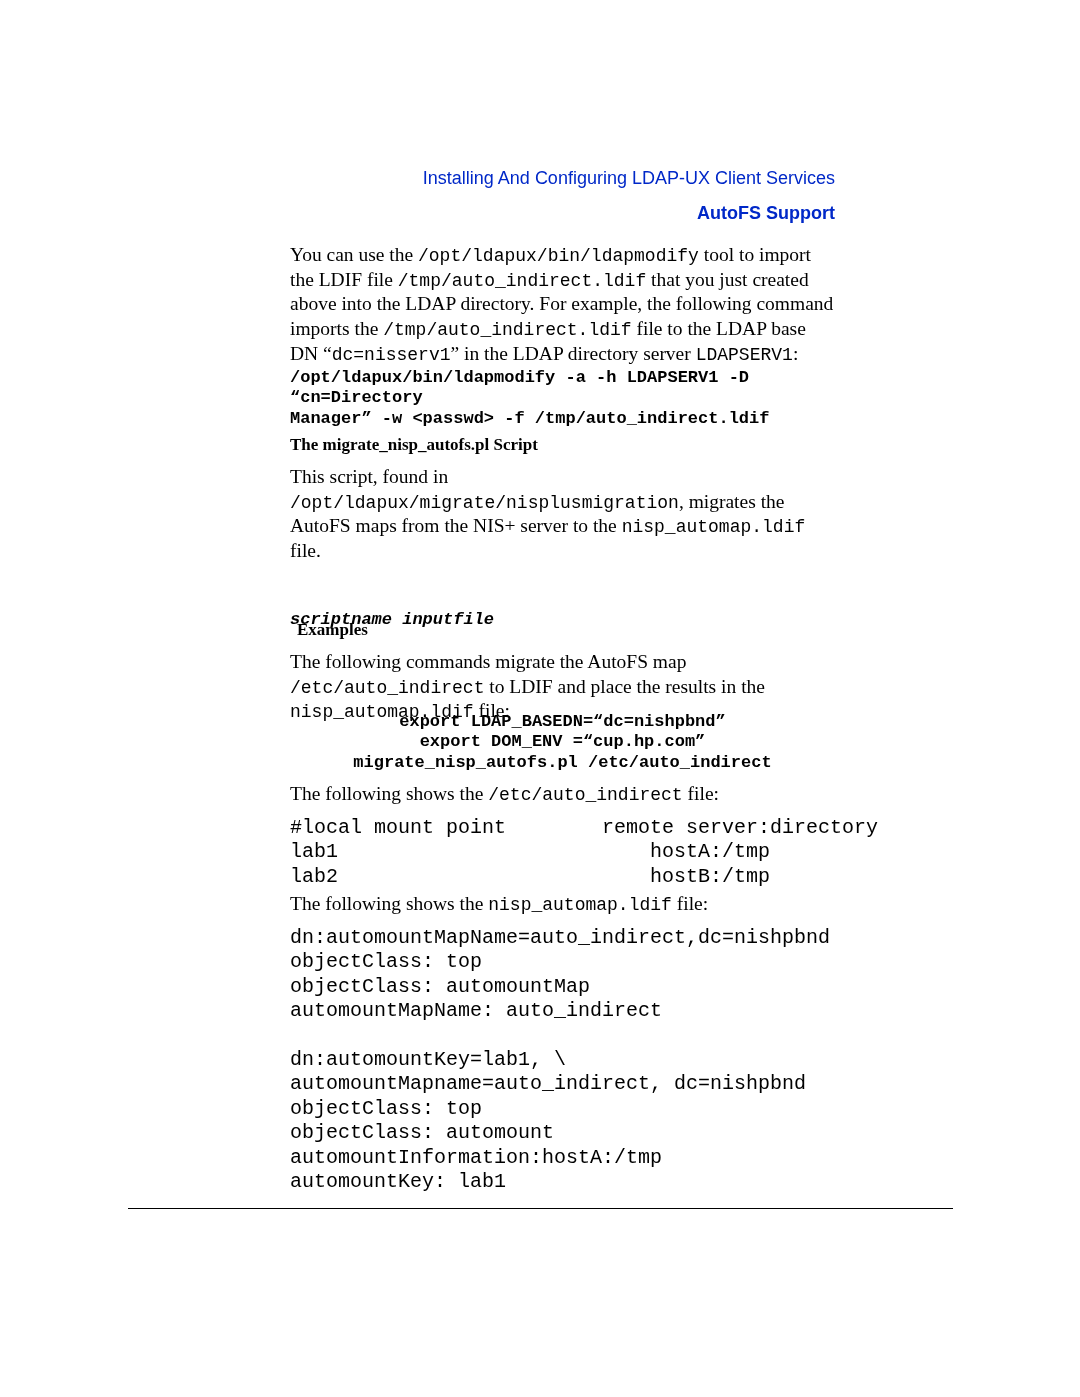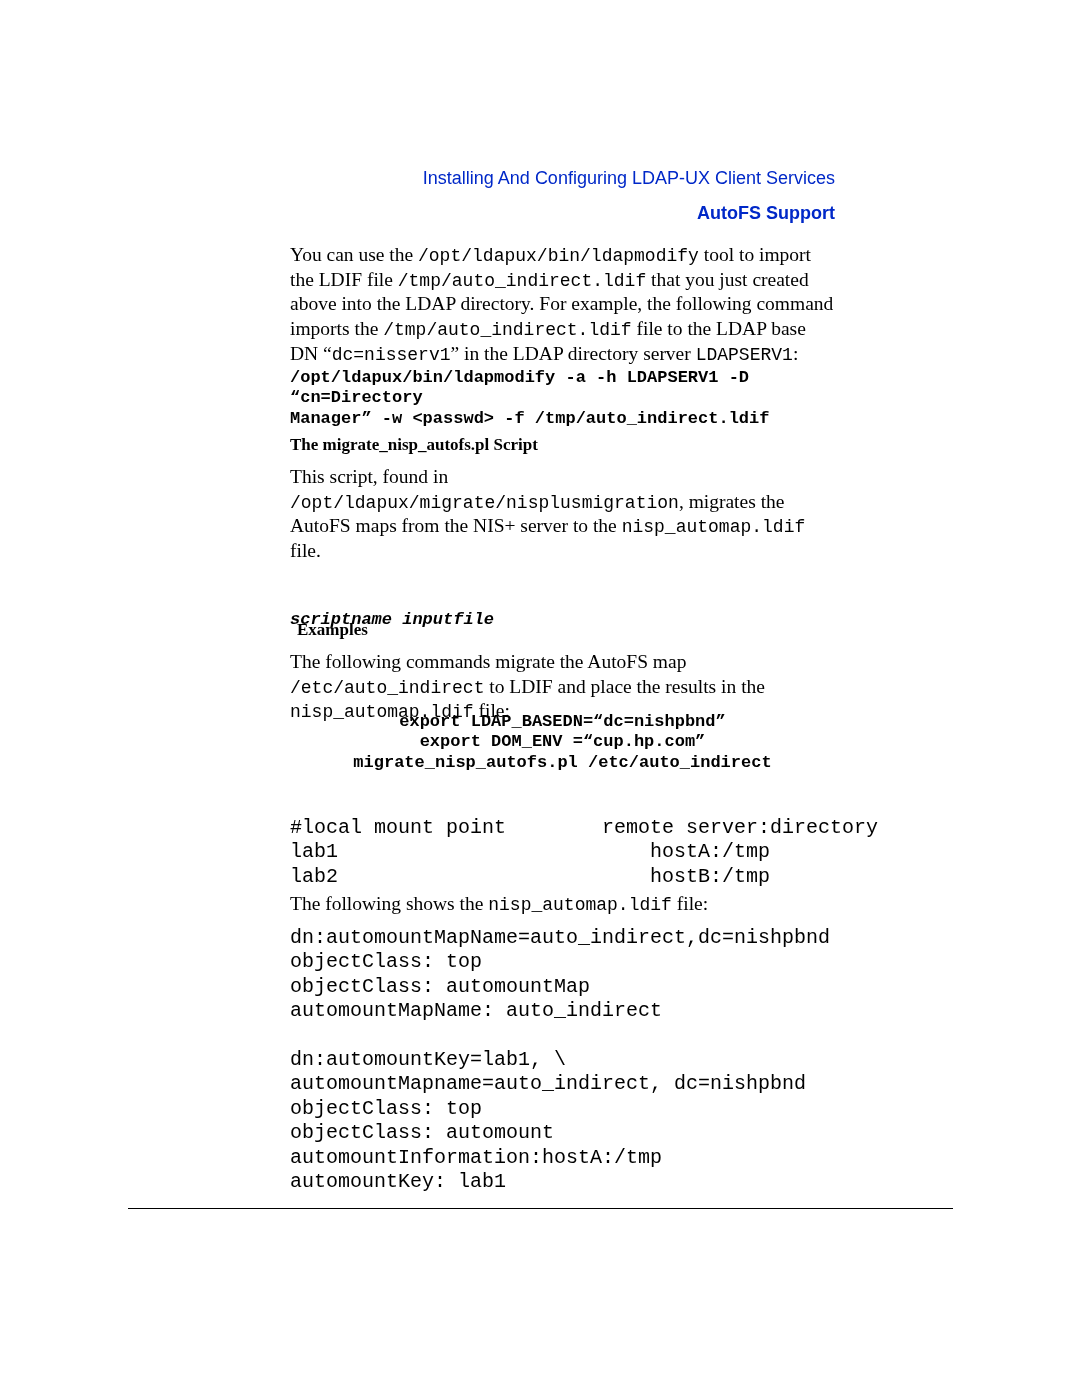--- a/index.html
+++ b/index.html
@@ -128,20 +128,23 @@
   </div>
 
   <div class="content body-text" style="top:650px;">
     <span>The following commands migrate the AutoFS map </span><span class="mono">/etc/auto_indirect</span><span> to LDIF and place the results in the </span><span class="mono">nisp_automap.ldif</span><span> file:</span>
   </div>
 
   <div class="content cmd" style="top:712px;text-align:center;">export LDAP_BASEDN=“dc=nishpbnd”
 export DOM_ENV =“cup.hp.com”
 migrate_nisp_autofs.pl /etc/auto_indirect</div>
 
+  <div class="content body-text" style="top:782px;">
+    <span>The following shows the </span><span class="mono">/etc/auto_indirect</span><span> file:</span>
+  </div>
 
   <pre class="content code" style="top:816px;">#local mount point        remote server:directory
 lab1                          hostA:/tmp
 lab2                          hostB:/tmp</pre>
 
   <div class="content body-text" style="top:892px;">
     <span>The following shows the </span><span class="mono">nisp_automap.ldif</span><span> file:</span>
   </div>
 
   <pre class="content code" style="top:926px;">dn:automountMapName=auto_indirect,dc=nishpbnd

